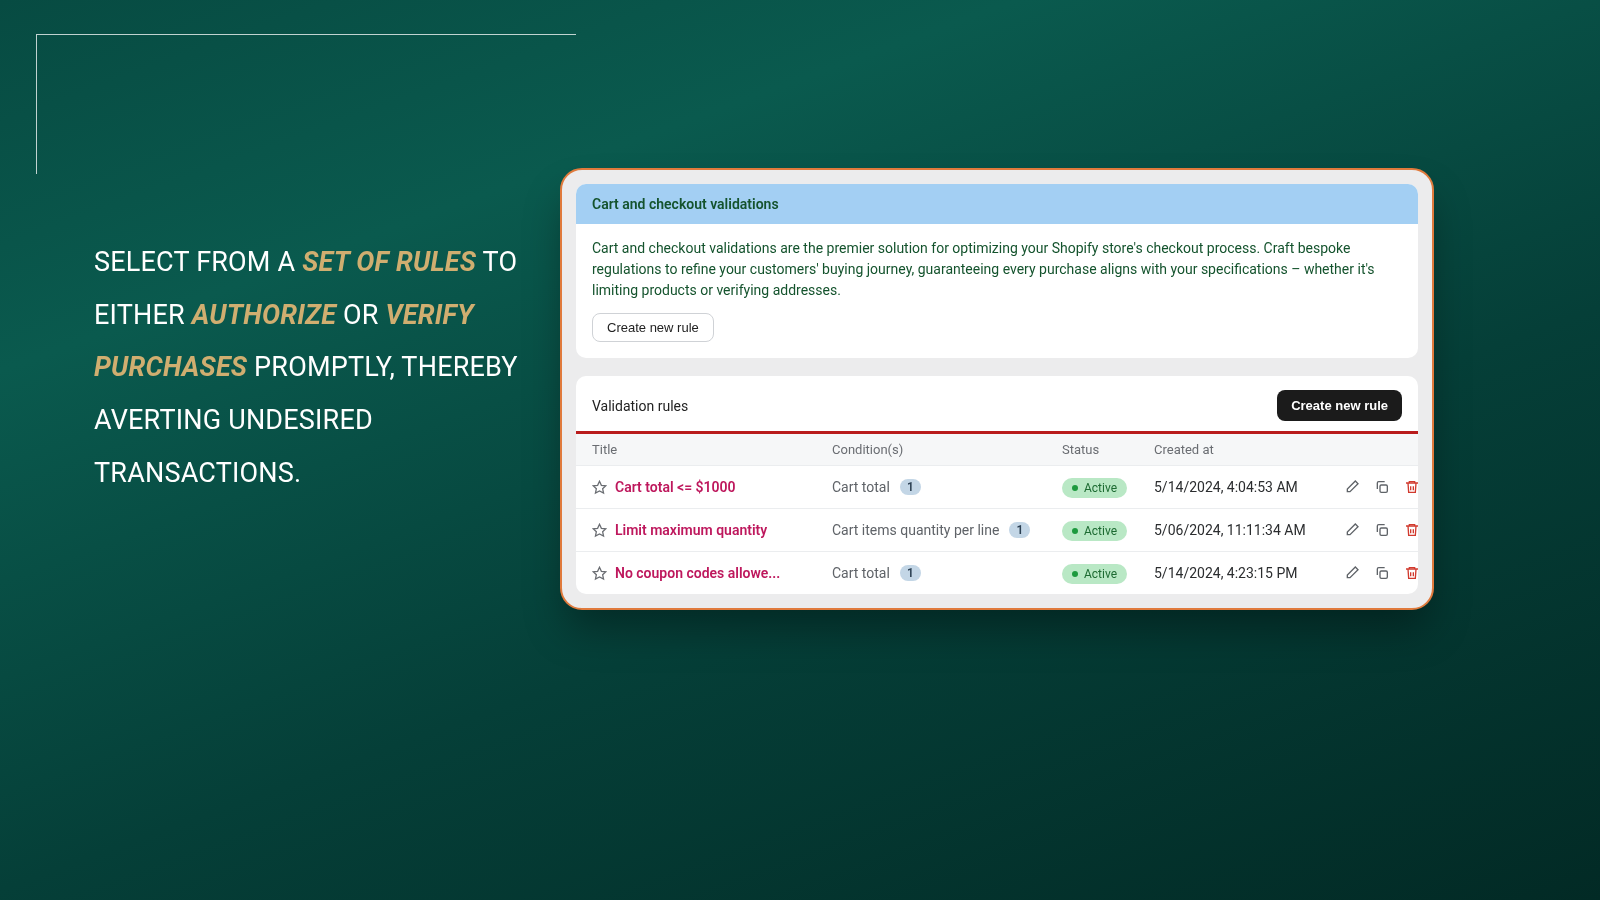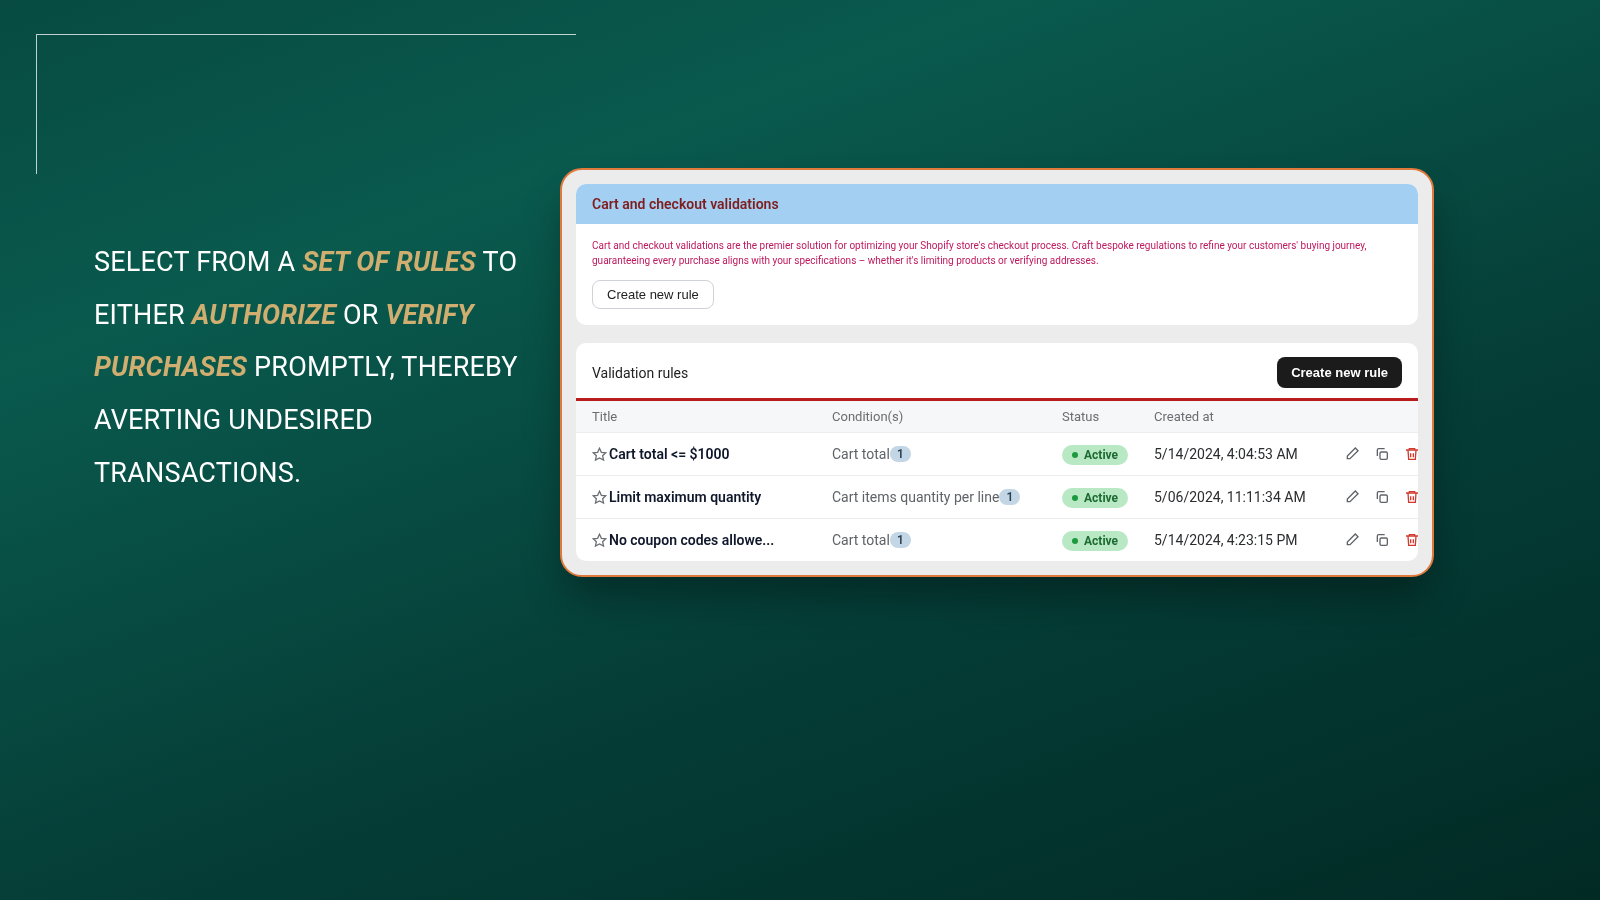--- a/index.html
+++ b/index.html
@@ -57,28 +57,28 @@
     background: #ffffff;
     border-radius: 10px;
     overflow: hidden;
     margin-bottom: 18px;
   }
   .header-bar {
     background: #a3cff3;
     padding: 12px 16px;
     font-weight: 600;
     font-size: 14px;
-    color: #7f1d1d;
+    color: #14532d;
   }
   .header-body {
     padding: 14px 16px 16px;
   }
   .header-desc {
-    font-size: 10px;
-    color: #be185d;
+    font-size: 14px;
+    color: #14532d;
     line-height: 1.5;
     margin-bottom: 12px;
   }
   .btn-light {
     display: inline-block;
     background: #ffffff;
     border: 1px solid #cfd2d6;
     color: #222;
     font-size: 13px;
     padding: 6px 14px;
@@ -126,49 +126,50 @@
   .trow {
     display: grid;
     grid-template-columns: 240px 230px 92px 190px auto;
     align-items: center;
     padding: 10px 16px;
     border-top: 1px solid #ebedef;
   }
   .title-cell {
     display: flex;
     align-items: center;
-    gap: 2px;
+    gap: 8px;
     font-weight: 600;
     font-size: 14px;
-    color: #0f172a;
+    color: #be185d;
     white-space: nowrap;
     overflow: hidden;
     text-overflow: ellipsis;
   }
   .star-icon { flex-shrink: 0; color: #6a6d72; }
   .title-cell span[data-bind] { overflow: hidden; text-overflow: ellipsis; }
   .cond-cell {
     display: flex;
     align-items: center;
+    gap: 10px;
     font-size: 14px;
     color: #5f6368;
   }
   .count-pill {
     background: #c3d6e6;
     color: #2b3f52;
     font-size: 12px;
     font-weight: 600;
     padding: 1px 7px;
     border-radius: 9px;
   }
   .status-pill {
     background: #b9e8c5;
     color: #1d6b32;
     font-size: 12px;
-    font-weight: 700;
+    font-weight: 400;
     padding: 3px 10px;
     border-radius: 10px;
     display: inline-flex;
     align-items: center;
     gap: 6px;
     width: max-content;
   }
   .status-dot {
     width: 6px; height: 6px; border-radius: 50%;
     background: #1d9a3e;

